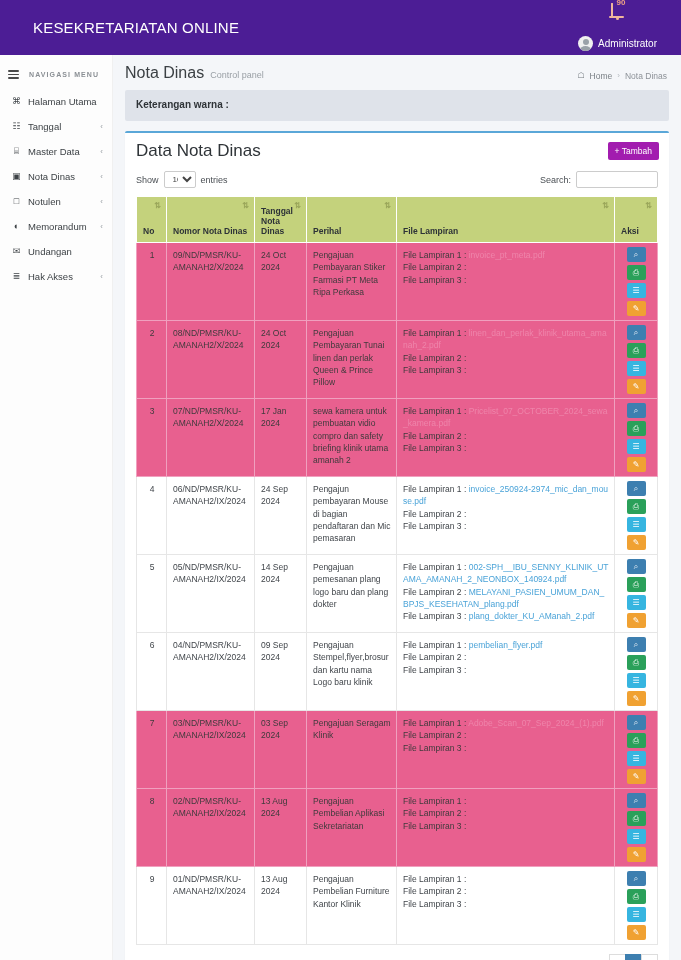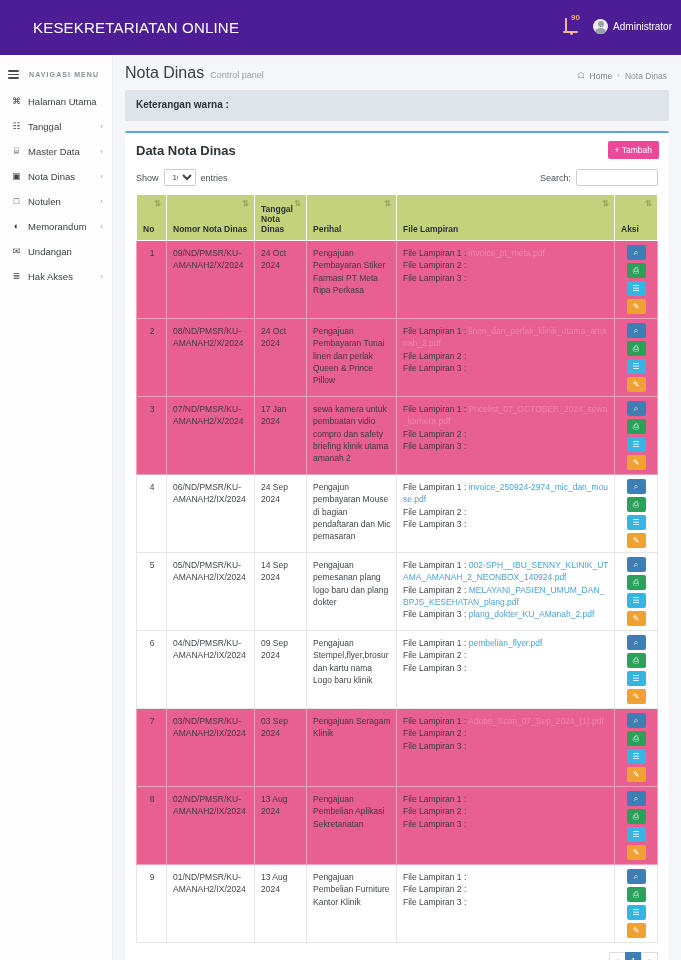--- a/index.html
+++ b/index.html
@@ -24,23 +24,24 @@
   .brand {
     color: #fff;
     font-size: 15px;
     letter-spacing: .2px;
     padding-left: 33px;
     font-weight: 400;
   }
   .topbar-right {
     margin-left: auto;
     display: flex;
-    align-items: flex-start;
+    align-items: center;
     gap: 14px;
-    padding-right: 9px;
+    padding-right: 24px;
+    flex-direction: column;
   }
   .bell-wrap { position: relative; width: 14px; height: 18px; }
   .bell {
     width: 11px; height: 11px;
     border: 1.4px solid #efb69c;
     border-bottom: none;
     border-radius: 6px 6px 2px 2px;
     margin: 3px auto 0;
     position: relative;
   }
@@ -136,24 +137,24 @@
   .card {
     background: #fff;
     border-top: 2px solid #5aa7d8;
     border-radius: 2px;
     box-shadow: 0 1px 1px rgba(0,0,0,.08);
   }
   .card-head {
     display:flex; align-items:center;
     padding: 8px 10px 8px 11px;
   }
-  .card-title { font-size: 13px; font-weight: bold; color: #2f3438; }
+  .card-title { font-size: 17px; font-weight: normal; color: #2f3438; }
   .btn-add {
     margin-left:auto;
-    background: #ec4899;
+    background: #a21caf;
     color:#fff;
     border: none;
     border-radius: 2px;
     font-size: 8.5px;
     padding: 4px 7px;
     cursor: pointer;
     display:flex; align-items:center; gap:2px;
     font-family:"Liberation Sans", sans-serif;
   }
 

